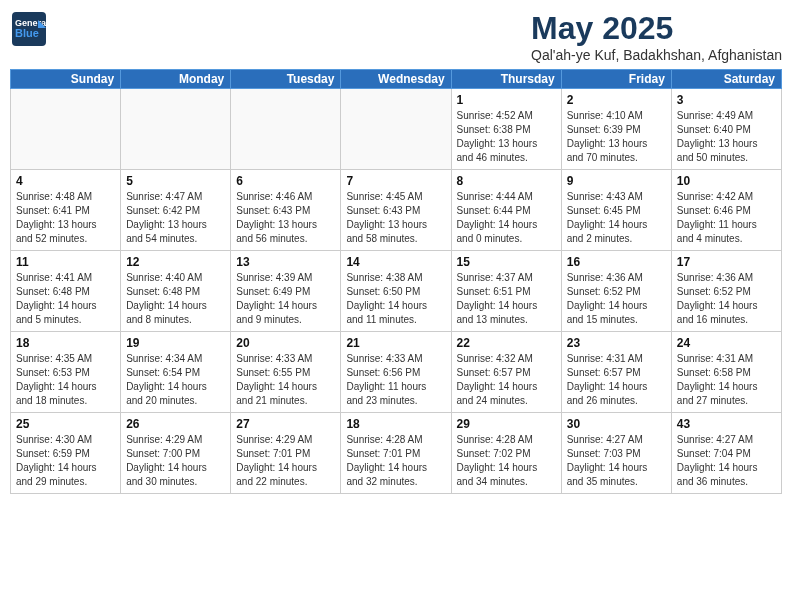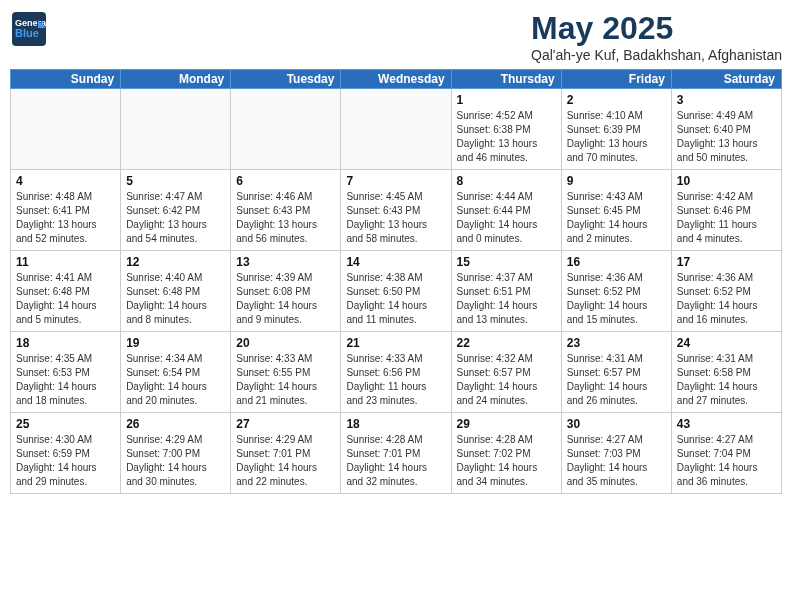--- a/index.html
+++ b/index.html
@@ -156,21 +156,21 @@
         <td>
           <span class="day-number">11</span>
           <div class="day-info"><span>Sunrise: 4:41 AM</span><br><span>Sunset: 6:48 PM</span><br><span>Daylight: 14 hours and 5 minutes.</span></div>
         </td>
         <td>
           <span class="day-number">12</span>
           <div class="day-info"><span>Sunrise: 4:40 AM</span><br><span>Sunset: 6:48 PM</span><br><span>Daylight: 14 hours and 8 minutes.</span></div>
         </td>
         <td>
           <span class="day-number">13</span>
-          <div class="day-info"><span>Sunrise: 4:39 AM</span><br><span>Sunset: 6:08 PM</span><br><span>Daylight: 14 hours and 9 minutes.</span></div>
+          <div class="day-info"><span>Sunrise: 4:39 AM</span><br><span>Sunset: 6:49 PM</span><br><span>Daylight: 14 hours and 9 minutes.</span></div>
         </td>
         <td>
           <span class="day-number">14</span>
           <div class="day-info"><span>Sunrise: 4:38 AM</span><br><span>Sunset: 6:50 PM</span><br><span>Daylight: 14 hours and 11 minutes.</span></div>
         </td>
         <td>
           <span class="day-number">15</span>
           <div class="day-info"><span>Sunrise: 4:37 AM</span><br><span>Sunset: 6:51 PM</span><br><span>Daylight: 14 hours and 13 minutes.</span></div>
         </td>
         <td>

